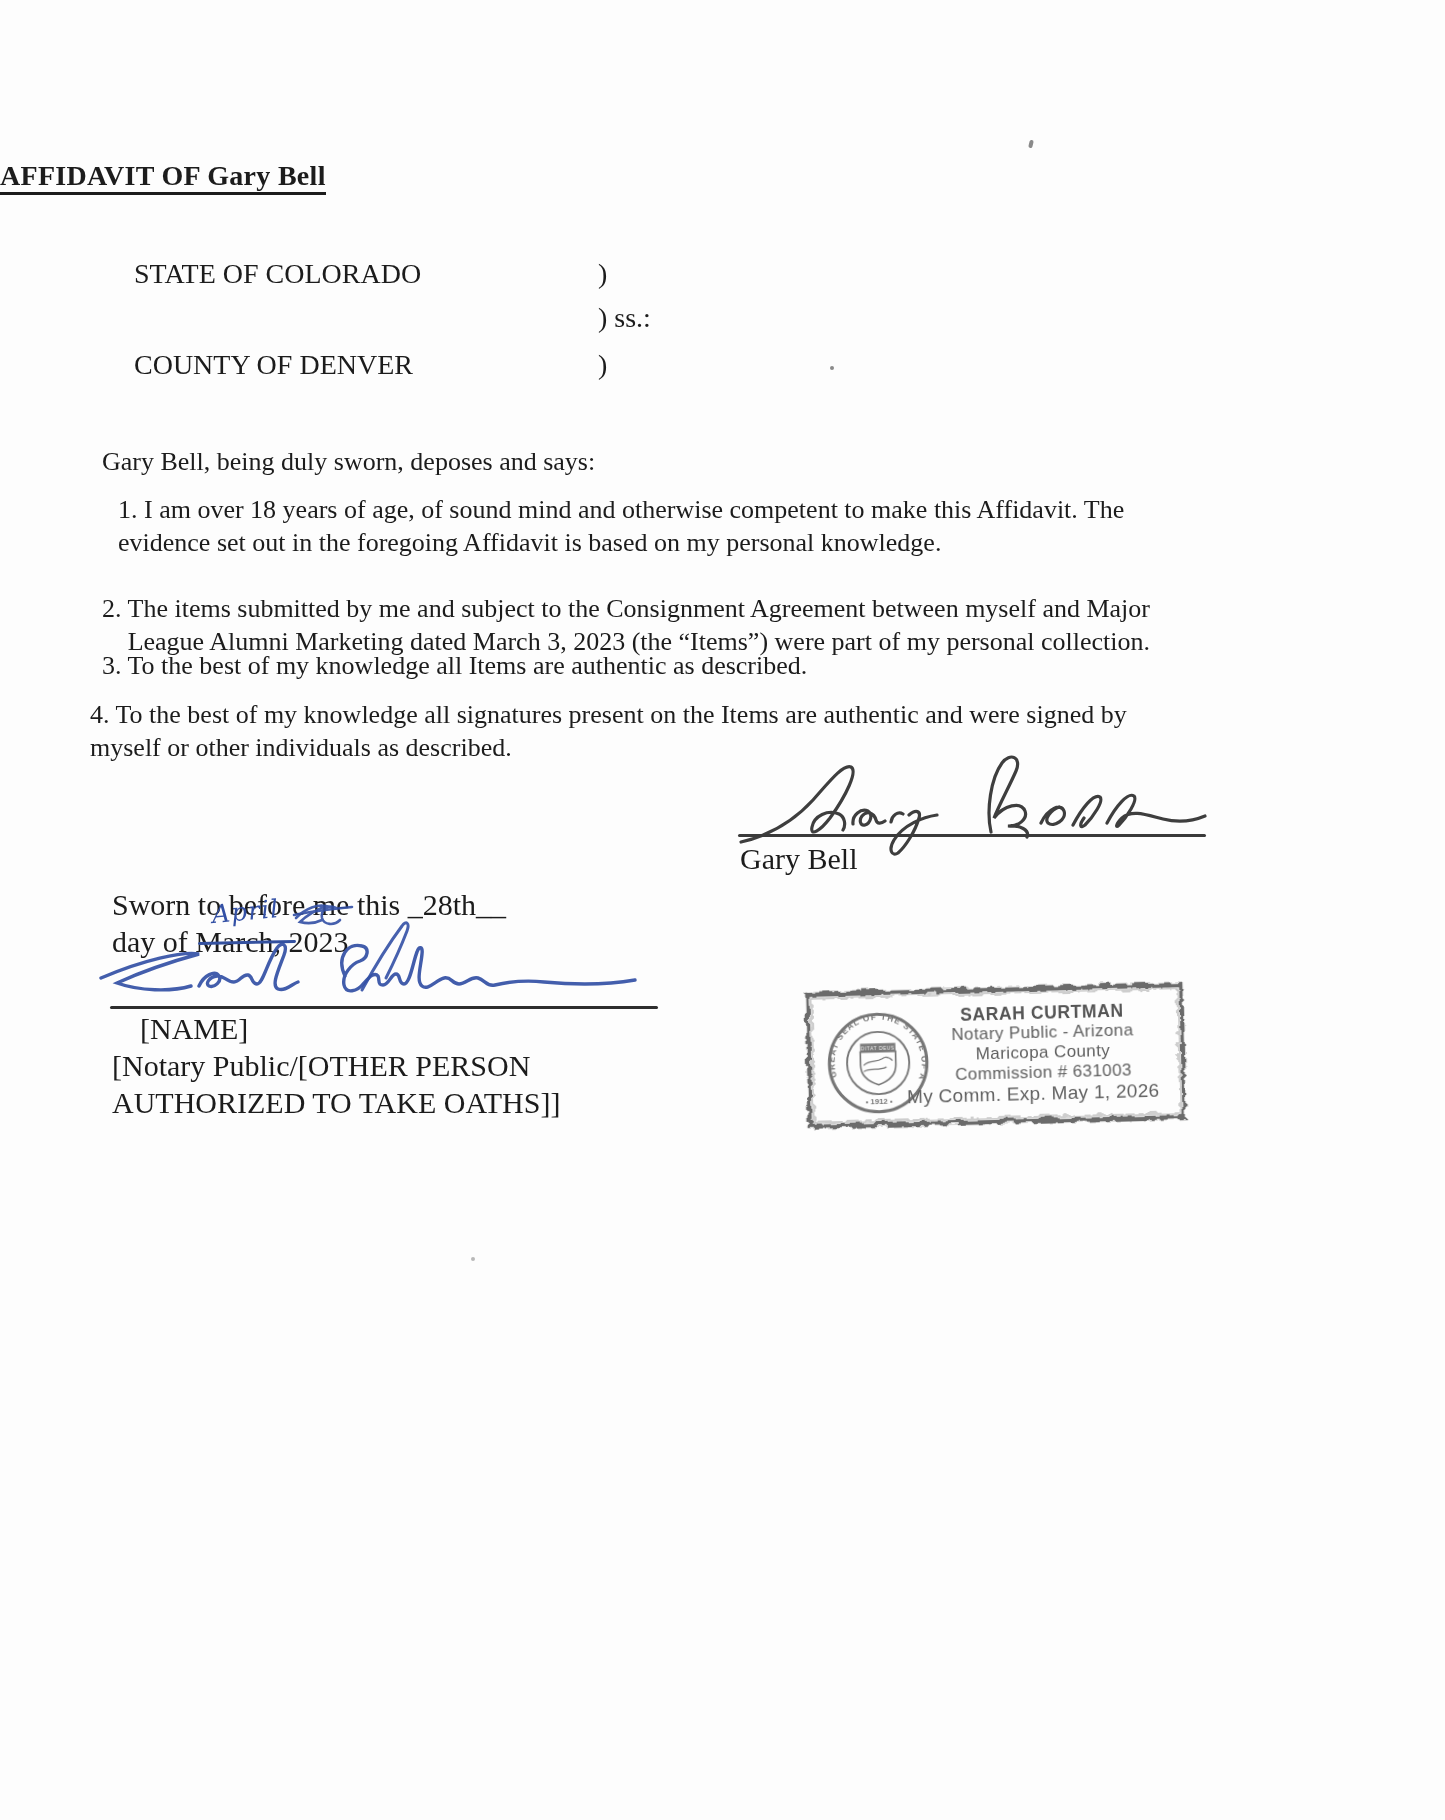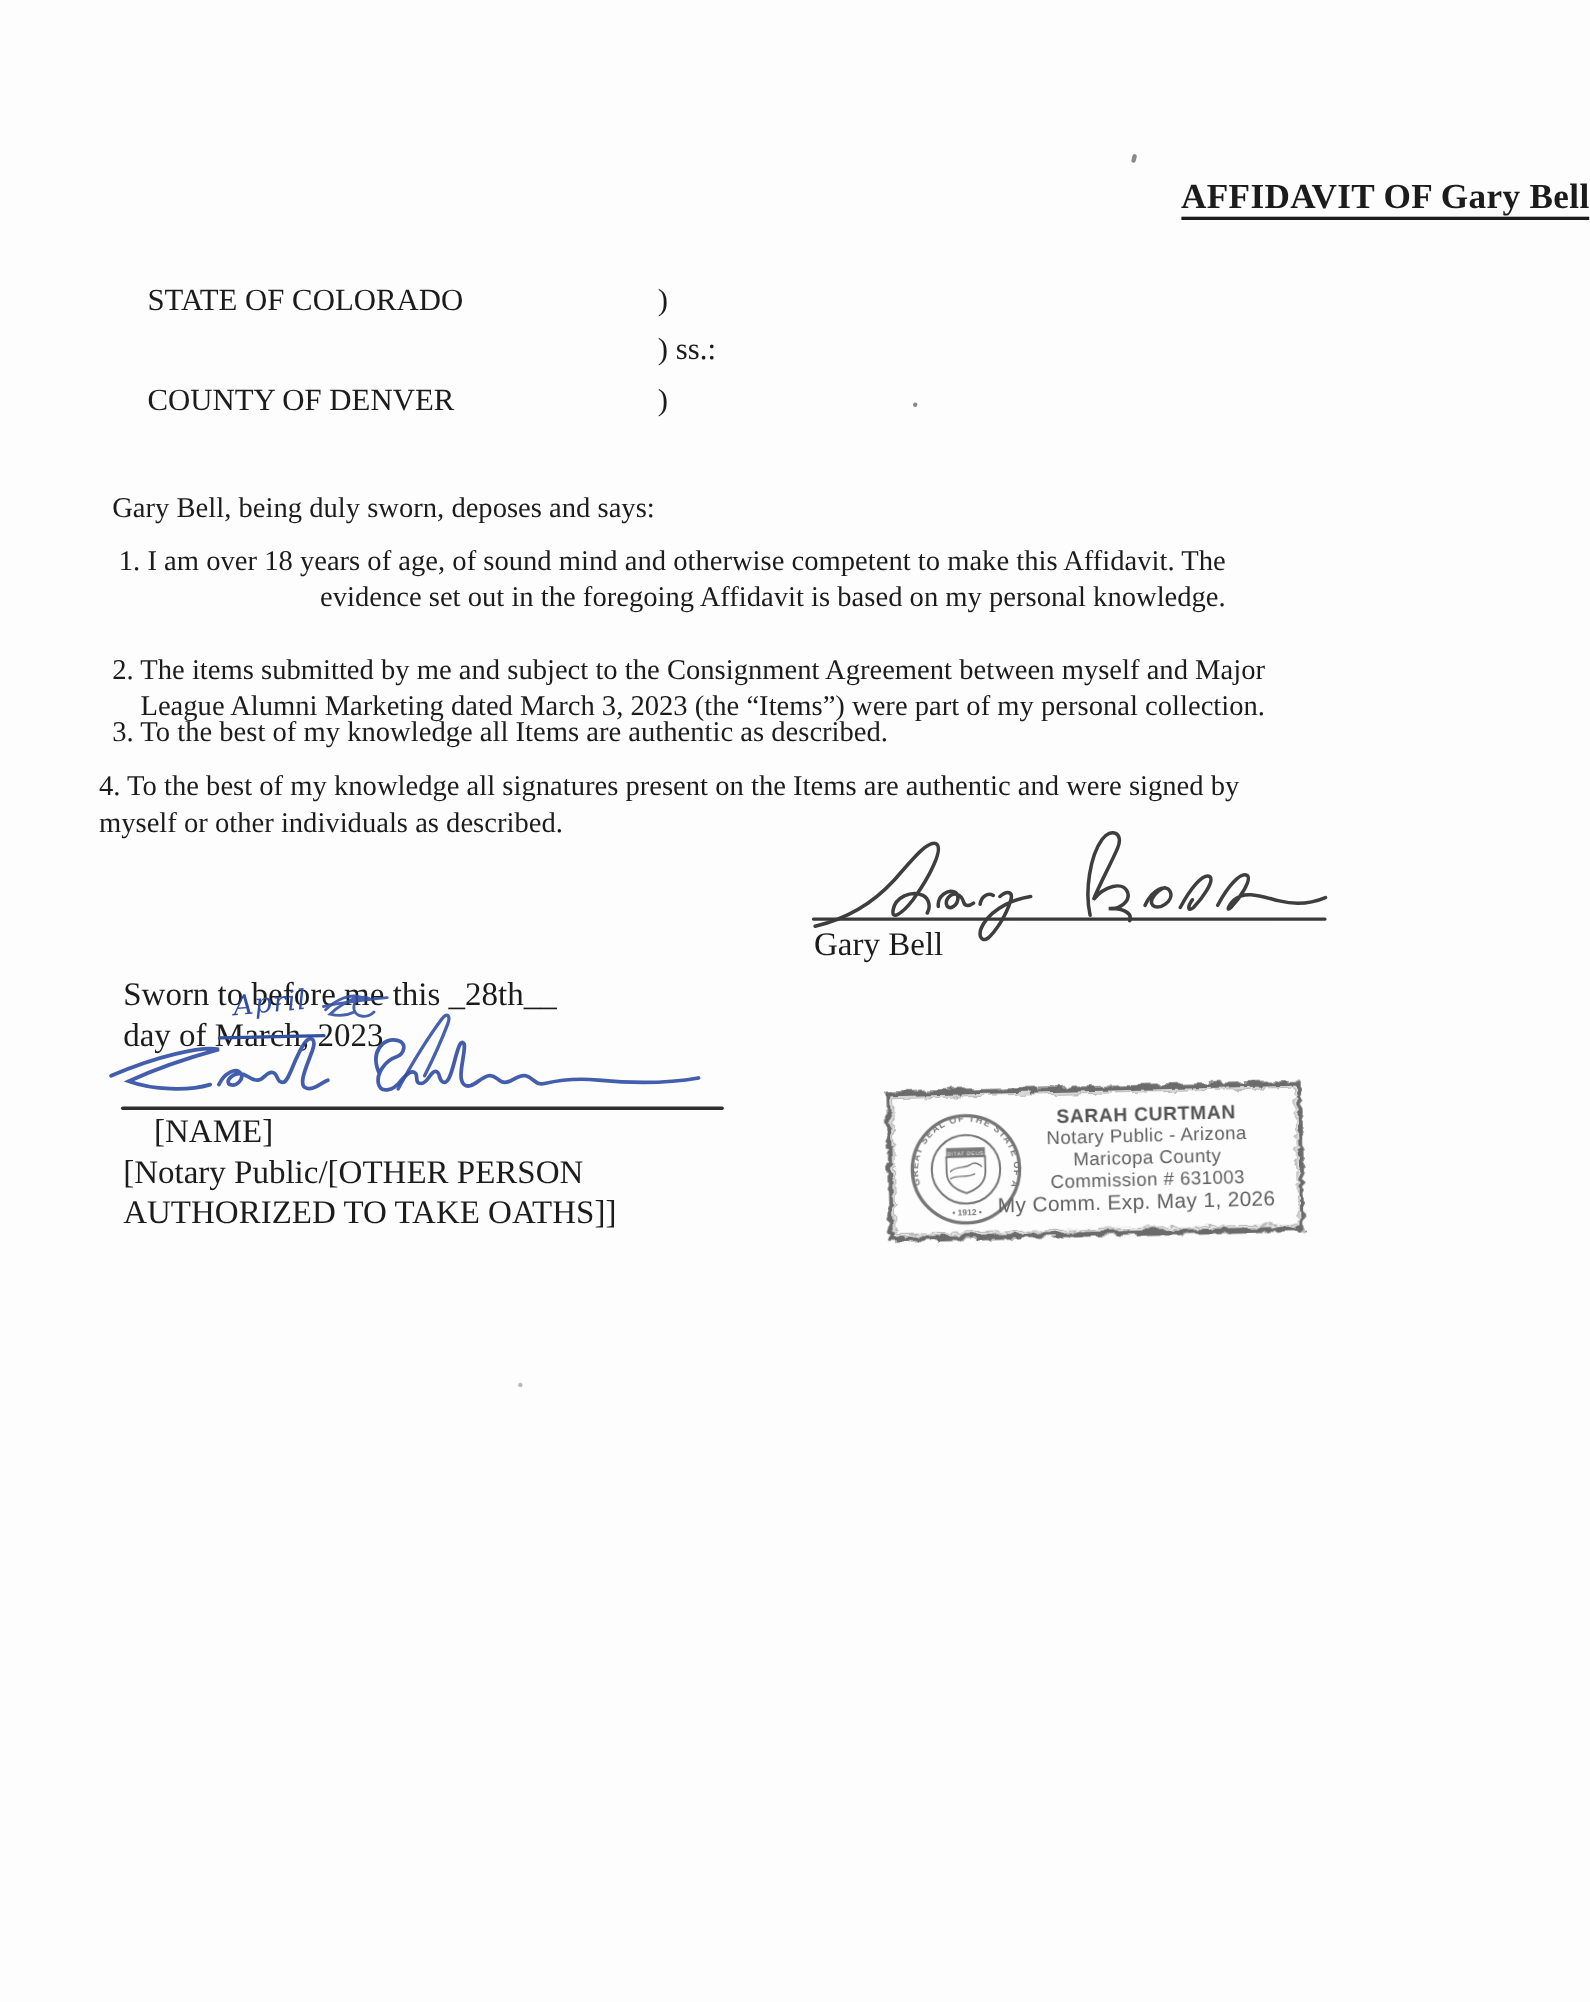--- a/index.html
+++ b/index.html
@@ -7,22 +7,22 @@
     width:1445px;height:1820px;
     background:#fdfdfd;
     font-family:"Liberation Serif", serif;
     color:#1c1c1c;
     position:relative;
     overflow:hidden;
   }
   .abs{position:absolute;white-space:nowrap;}
   
   .doc-title{
-    left:0;right:0;top:160px;text-align:right;
-    font-size:32px;font-weight:bold;letter-spacing:.3px;
+    left:0;right:0;top:160px;text-align:left;
+    font-size:28px;font-weight:bold;letter-spacing:.3px;
   }
   .doc-title span{border-bottom:3px solid #1c1c1c;padding-bottom:1px;}
   
   .venue{font-size:28px;}
   
   .bodytext{font-size:26px;line-height:33px;}
   .bodytext div{white-space:nowrap;}
   
   .sig-line{position:absolute;background:#3a3a3a;height:3px;border-radius:2px;}
   .printed-name{font-size:30px;}
@@ -59,21 +59,21 @@
 </div>
 
 <div class="abs venue" style="left:134px;top:258px;">STATE OF COLORADO</div>
 <div class="abs venue" style="left:598px;top:258px;">)</div>
 <div class="abs venue" style="left:598px;top:302px;">) ss.:</div>
 <div class="abs venue" style="left:134px;top:349px;">COUNTY OF DENVER</div>
 <div class="abs venue" style="left:598px;top:349px;">)</div>
 
 <div class="abs bodytext" style="left:102px;top:445px;">Gary Bell, being duly sworn, deposes and says:</div>
 
-<div class="abs bodytext" style="left:108px;top:493px;text-align:right;">
+<div class="abs bodytext" style="left:118px;top:493px;">
   <div>1. I am over 18 years of age, of sound mind and otherwise competent to make this Affidavit. The</div>
   <div>evidence set out in the foregoing Affidavit is based on my personal knowledge.</div>
 </div>
 <div class="abs bodytext" style="left:102px;top:592px;text-align:right;">
   <div>2. The items submitted by me and subject to the Consignment Agreement between myself and Major</div>
   <div>League Alumni Marketing dated March 3, 2023 (the “Items”) were part of my personal collection.</div>
 </div>
 <div class="abs bodytext" style="left:102px;top:649px;">
   <div>3. To the best of my knowledge all Items are authentic as described.</div>
 </div>

